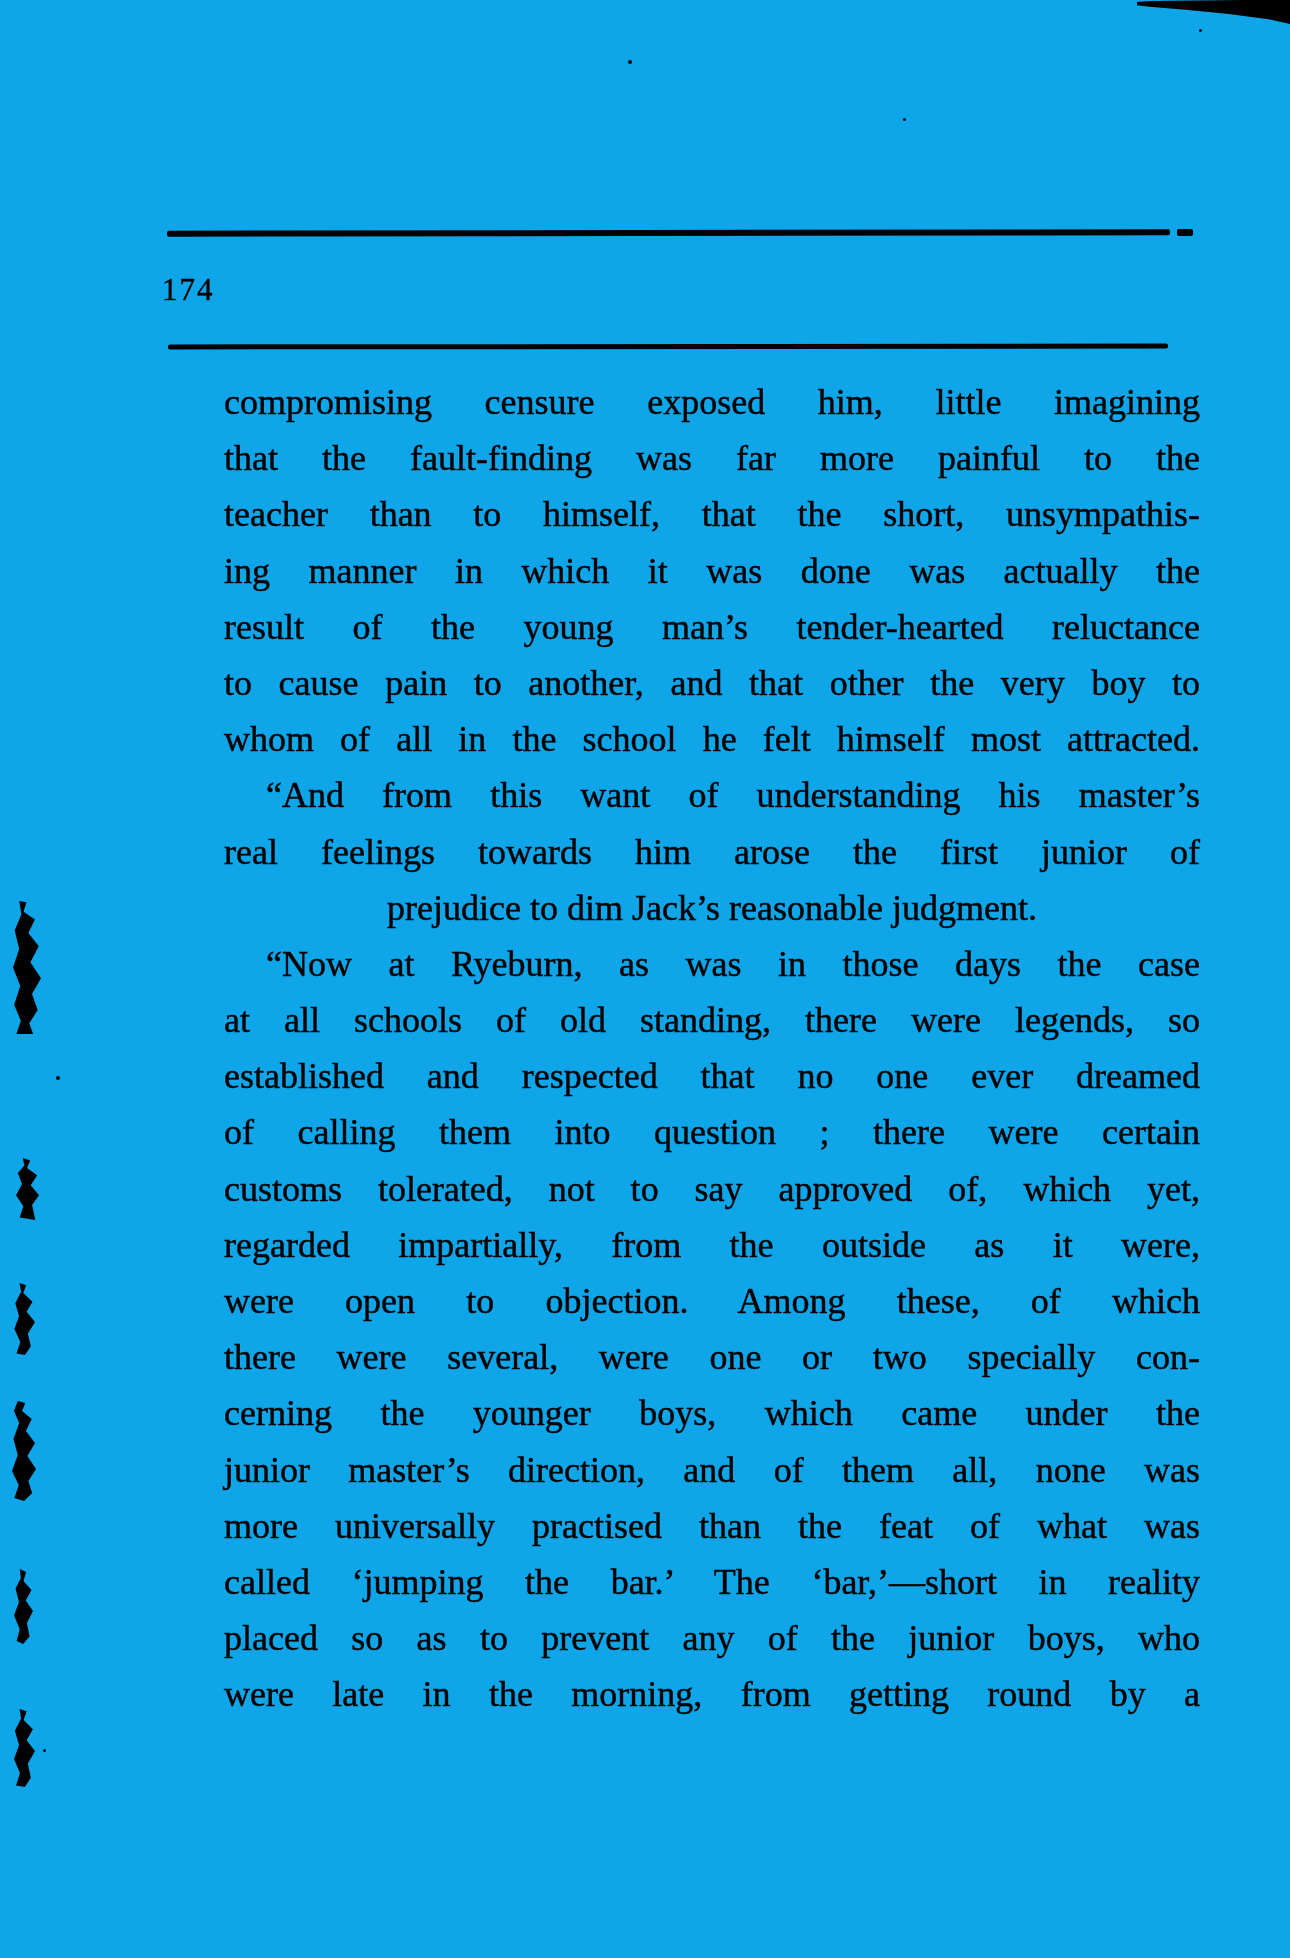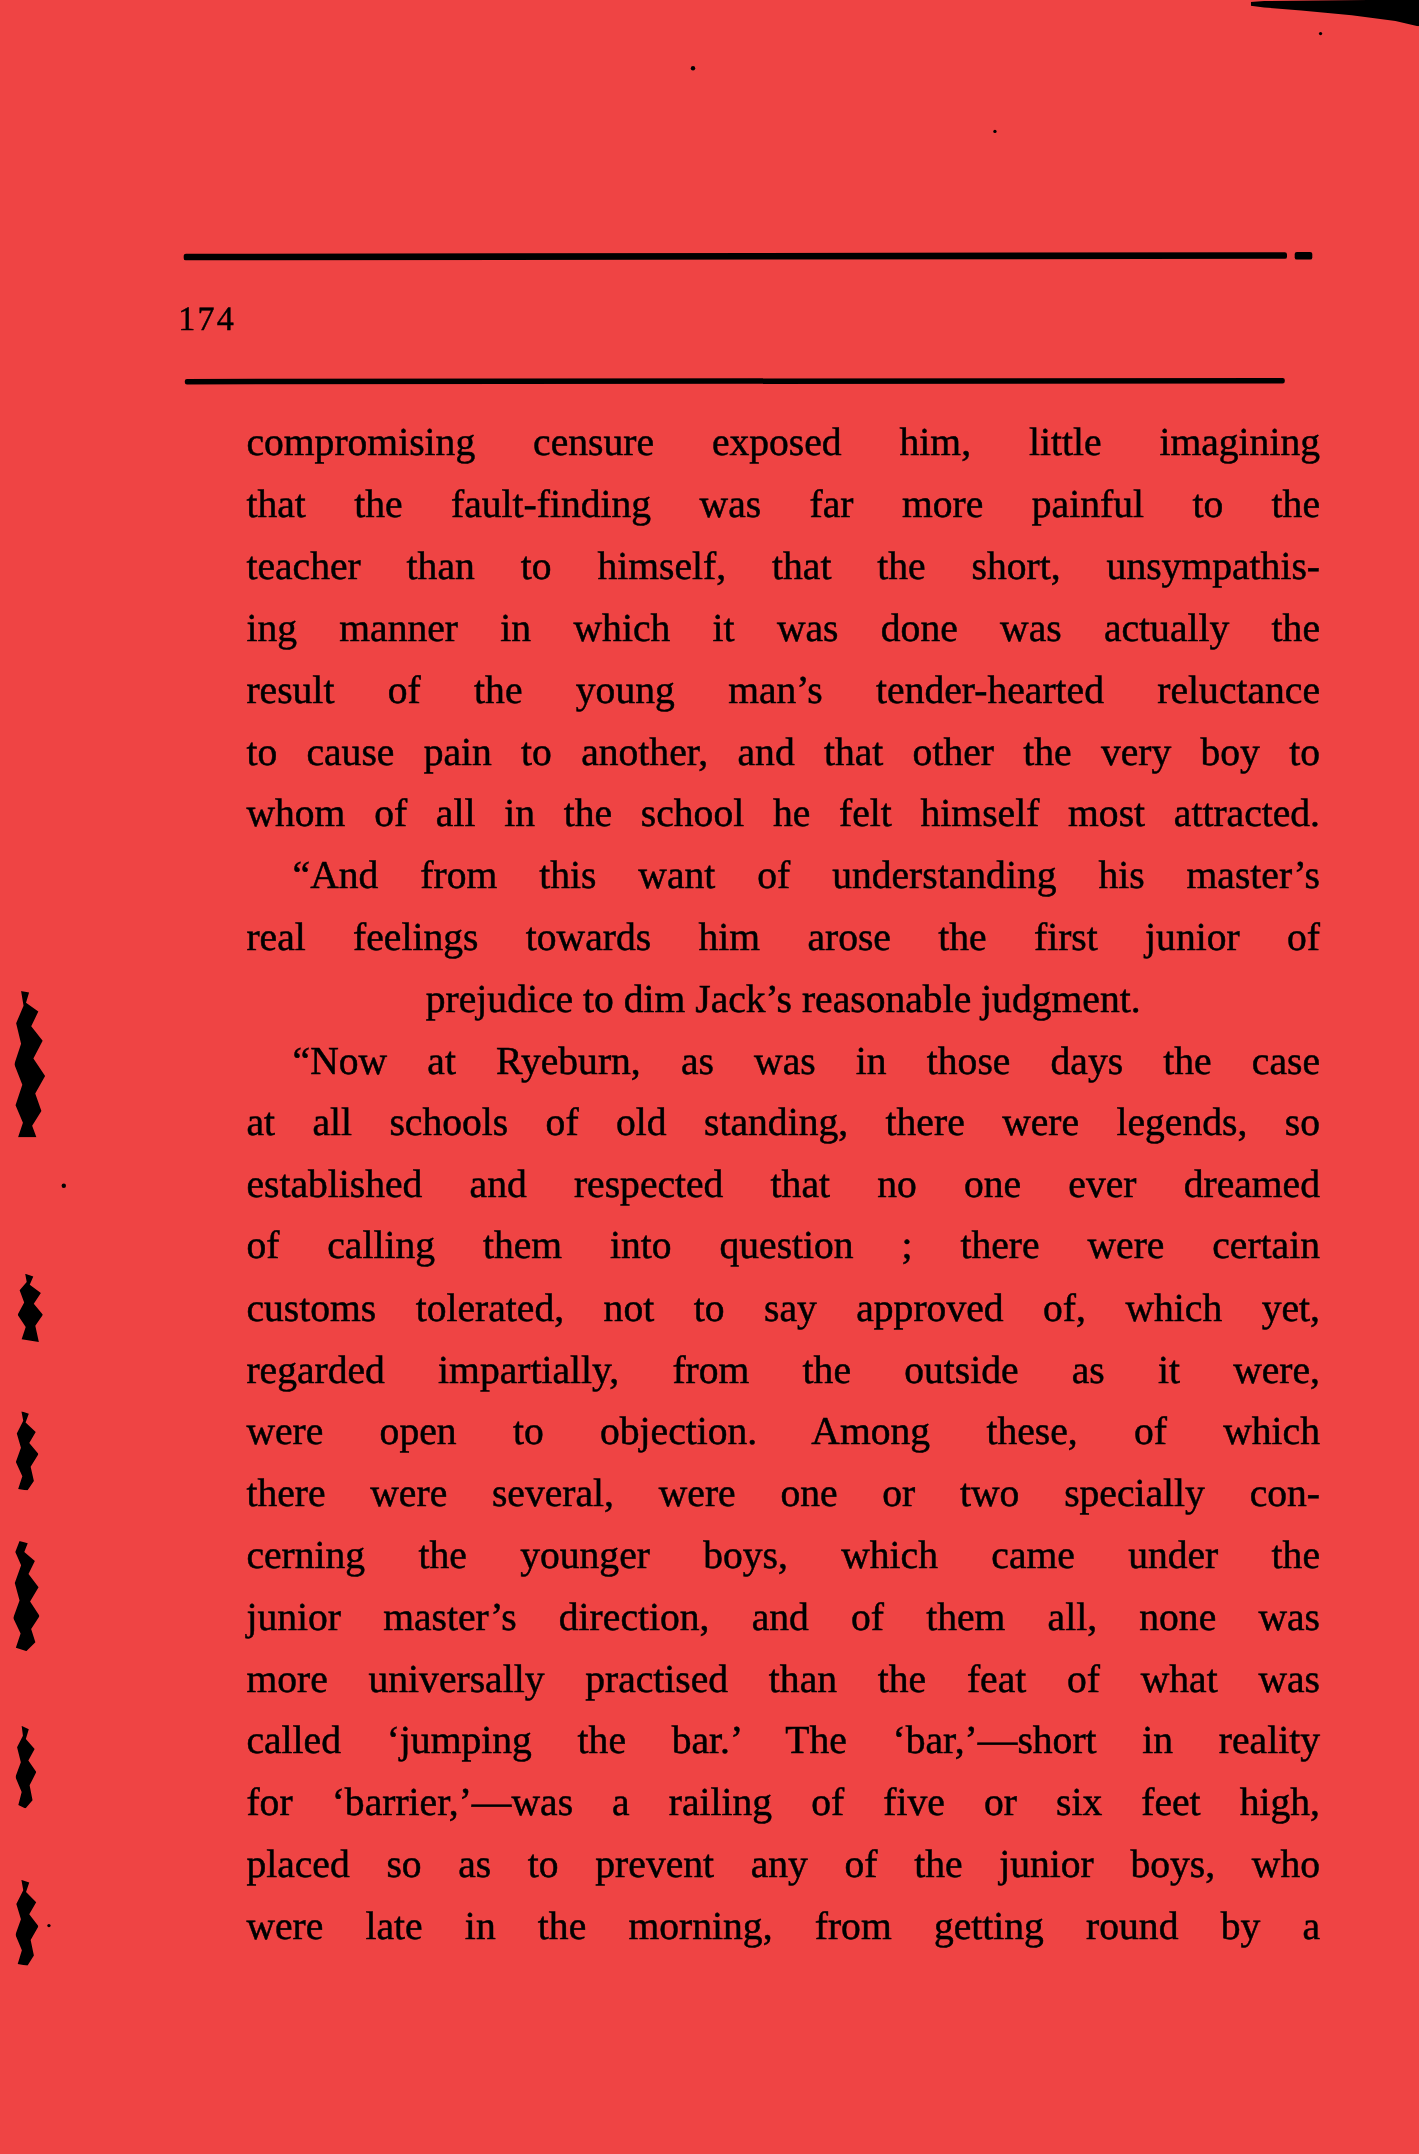--- a/index.html
+++ b/index.html
@@ -11,21 +11,21 @@
     position: relative;
     width: 1290px;
     height: 1958px;
     overflow: hidden;
     font-family: "Liberation Serif", "DejaVu Serif", serif;
     color: #000;
   }
   .page {
     position: absolute;
     inset: 0;
-    background: #ef4444;
+    background: #0ea5e9;
   }
   
   .rule {
     position: absolute;
     background: #000;
     border-radius: 2px;
   }
   .rule-top    { left: 167px; top: 230px; width: 1003px; height: 6px; transform: rotate(-0.08deg); }
   .rule-dash   { left: 1177px; top: 229px; width: 16px; height: 7px; }
   .rule-bottom { left: 168px; top: 344px; width: 1000px; height: 5px; transform: rotate(-0.05deg); }
@@ -153,18 +153,17 @@
       <div class="line justify">established and respected that no one ever dreamed</div>
       <div class="line justify">of calling them into question ; there were certain</div>
       <div class="line justify">customs tolerated, not to say approved of, which yet,</div>
       <div class="line justify">regarded impartially, from the outside as it were,</div>
       <div class="line justify">were open to objection.  Among these, of which</div>
       <div class="line justify">there were several, were one or two specially con-</div>
       <div class="line justify">cerning the younger boys, which came under the</div>
       <div class="line justify">junior master’s direction, and of them all, none was</div>
       <div class="line justify">more universally practised than the feat of what was</div>
       <div class="line justify">called ‘jumping the bar.’  The ‘bar,’—short in reality</div>
-      <div class="line justify">for ‘barrier,’—was a railing of five or six feet high,</div>
       <div class="line justify">placed so as to prevent any of the junior boys, who</div>
       <div class="line justify">were late in the morning, from getting round by a</div>
     </div>
 
 </div>
 
 </body></html>

